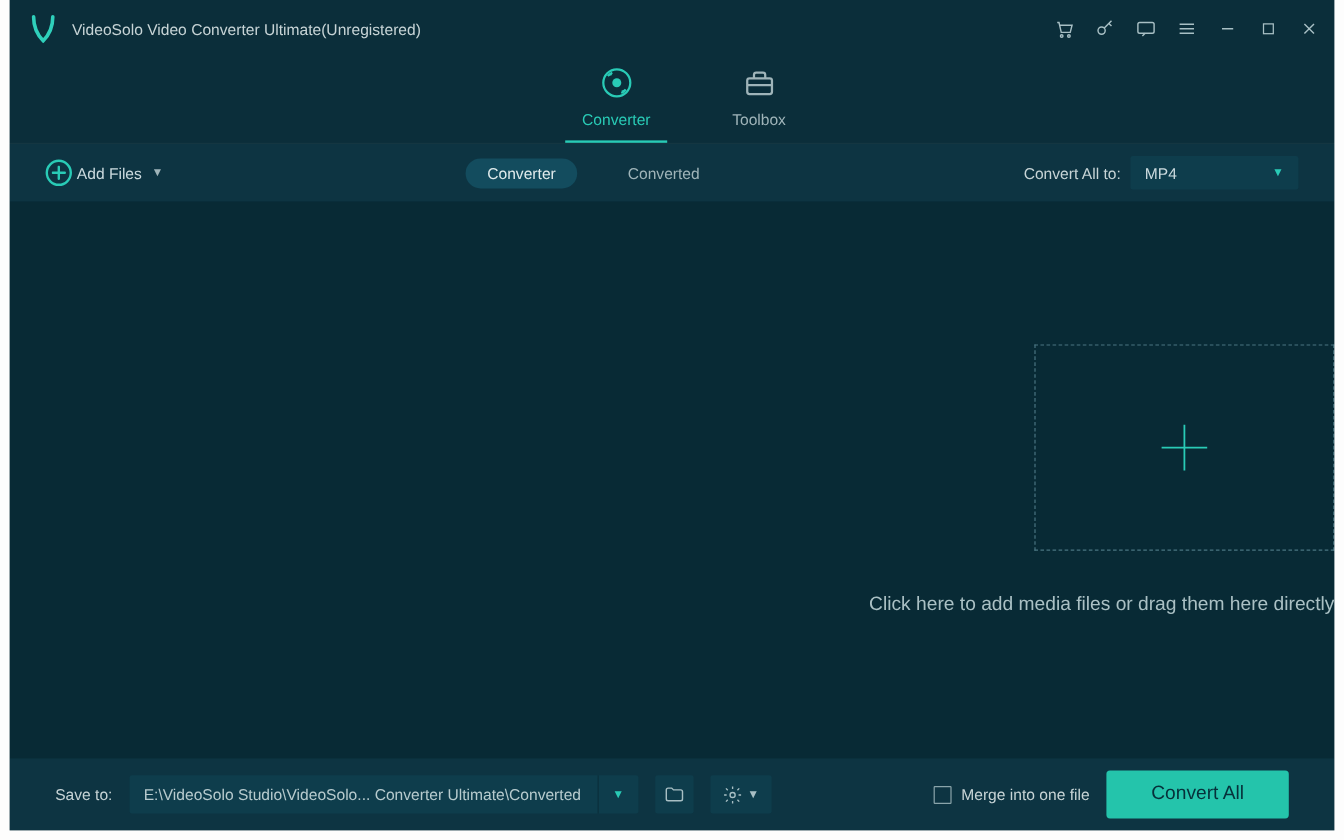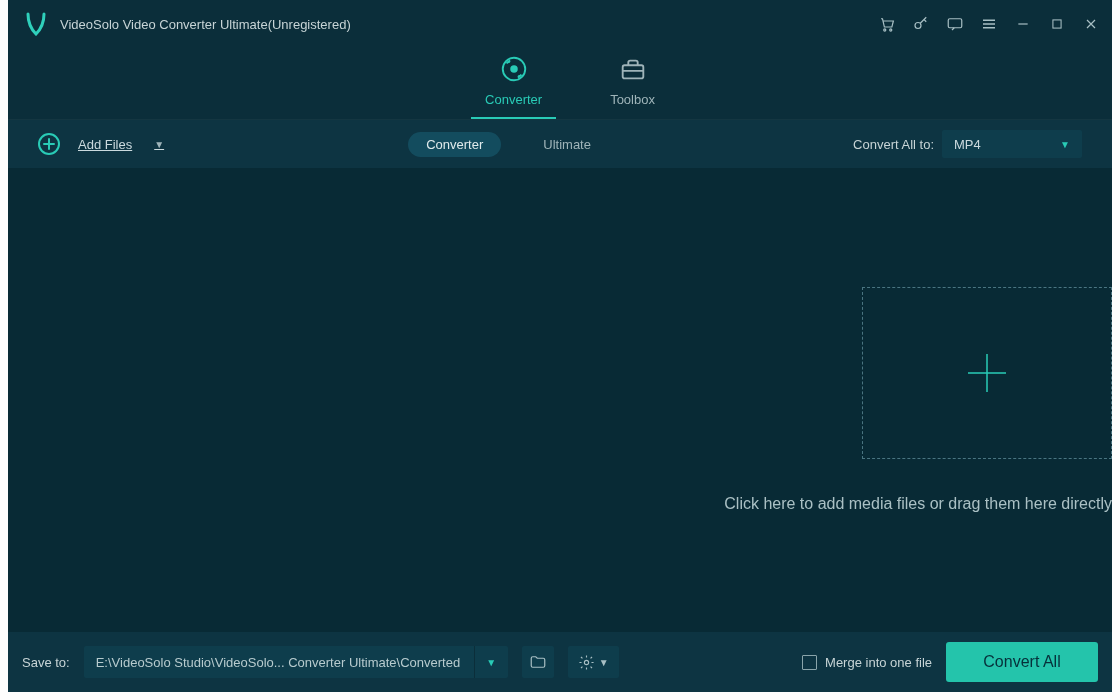--- a/index.html
+++ b/index.html
@@ -10,34 +10,34 @@
 .logo { width: 24px; height: 26px; margin-right: 12px; display: flex; align-items: center; justify-content: center; }
 .app-title { font-size: 13px; color: #c7d4d6; }
 .title-spacer { flex: 1; }
 .title-icon { width: 34px; height: 34px; display: flex; align-items: center; justify-content: center; color: #a8bfc4; cursor: pointer; }
 .tab-strip { height: 72px; display: flex; align-items: flex-start; justify-content: center; gap: 40px; border-bottom: 1px solid rgba(255,255,255,0.04); padding-left: 20px; }
 .main-tab { display: flex; flex-direction: column; align-items: center; gap: 8px; padding: 6px 14px 10px; cursor: pointer; color: #9fb4b9; font-size: 13px; position: relative; }
 .main-tab.active { color: #29cbb6; }
 .main-tab.active::after { content: ''; position: absolute; bottom: -2px; left: 0; right: 0; height: 2px; background: #29cbb6; }
 .tab-icon { width: 30px; height: 30px; display: flex; align-items: center; justify-content: center; }
 .toolbar { height: 48px; background: #0d3442; display: flex; align-items: center; padding: 0 30px; gap: 16px; margin: 0 8px; }
-.add-files { display: flex; align-items: center; gap: 18px; cursor: pointer; color: #cbdade; font-size: 13px; text-decoration: underline; }
+.add-files { display: flex; align-items: center; gap: 4px; cursor: pointer; color: #cbdade; font-size: 13px; }
 .plus-circle { width: 22px; height: 22px; border: 2px solid #29cbb6; border-radius: 50%; display: flex; align-items: center; justify-content: center; color: #29cbb6; }
 .dropdown-caret { color: #9fb4b9; font-size: 10px; margin-left: 4px; }
 .toolbar-center { flex: 1; display: flex; justify-content: center; gap: 0; align-items: center; }
 .status-tab-group { display: flex; align-items: center; gap: 24px; }
 .status-tab { padding: 5px 18px; border-radius: 14px; font-size: 13px; cursor: pointer; color: #9fb4b9; }
 .status-tab.active { background: #134c5e; color: #e0ebec; }
 .convert-to { display: flex; align-items: center; gap: 8px; color: #c7d4d6; font-size: 13px; }
 .format-select { width: 140px; height: 28px; background: #0e3d4c; display: flex; align-items: center; justify-content: space-between; padding: 0 12px; color: #cbdade; font-size: 13px; cursor: pointer; border-radius: 2px; }
 .main-area { flex: 1; display: flex; flex-direction: column; align-items: flex-end; justify-content: center; gap: 36px; margin: 0 8px; background: #082a35; }
 .drop-zone { width: 250px; height: 172px; border: 1px dashed #4a7581; display: flex; align-items: center; justify-content: center; cursor: pointer; }
 .big-plus { color: #29cbb6; }
 .drop-text { color: #aac0c4; font-size: 16px; }
-.bottom-bar { height: 60px; background: #0d3442; display: flex; align-items: center; padding: 0 14px; gap: 14px; margin: 0 8px 8px 8px; }
+.bottom-bar { height: 60px; background: #0d3442; display: flex; align-items: center; padding: 0 38px; gap: 14px; margin: 0 8px 8px 8px; }
 .save-label { color: #c7d4d6; font-size: 13px; }
 .path-group { display: flex; align-items: center; }
 .path-box { width: 390px; height: 32px; background: #0e3d4c; display: flex; align-items: center; padding: 0 12px; color: #b7cbce; font-size: 13px; border-radius: 2px 0 0 2px; overflow: hidden; white-space: nowrap; }
 .path-dd { width: 34px; height: 32px; background: #0e3d4c; display: flex; align-items: center; justify-content: center; color: #29cbb6; cursor: pointer; border-left: 1px solid #0b2e3a; border-radius: 0 2px 2px 0; font-size: 10px; }
 .icon-btn { width: 32px; height: 32px; background: #0e3d4c; display: flex; align-items: center; justify-content: center; color: #a8bfc4; cursor: pointer; border-radius: 2px; }
 .settings-btn { display: flex; align-items: center; gap: 4px; width: auto; padding: 0 10px; }
 .spacer { flex: 1; }
 .merge { display: flex; align-items: flex-start; gap: 8px; color: #c7d4d6; font-size: 13px; cursor: pointer; }
 .checkbox { width: 15px; height: 15px; border: 1.5px solid #8aa4aa; border-radius: 1px; }
 .convert-all-btn { width: 152px; height: 40px; background: #24c4ab; color: #06303a; display: flex; align-items: center; justify-content: center; font-size: 16px; border-radius: 3px; cursor: pointer; }
@@ -132,21 +132,21 @@
       <span>Add Files</span>
       <span class="dropdown-caret">▼</span>
     </div>
 
     <div class="toolbar-center">
       <div class="status-tab-group">
         <div class="status-tab active">
           <span>Converter</span>
         </div>
         <div class="status-tab">
-          <span>Ultimate</span>
+          <span>Converted</span>
         </div>
       </div>
     </div>
 
     <div class="convert-to">
       <span>Convert All to:</span>
       <div class="format-select">
         <span>MP4</span>
         <span style="color:#29cbb6;font-size:10px;">▼</span>
       </div>

